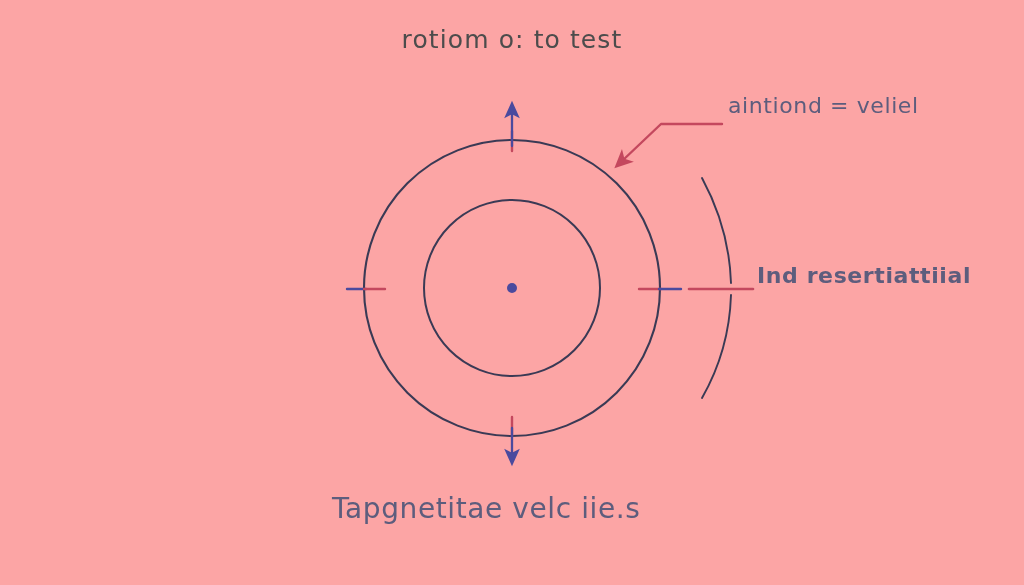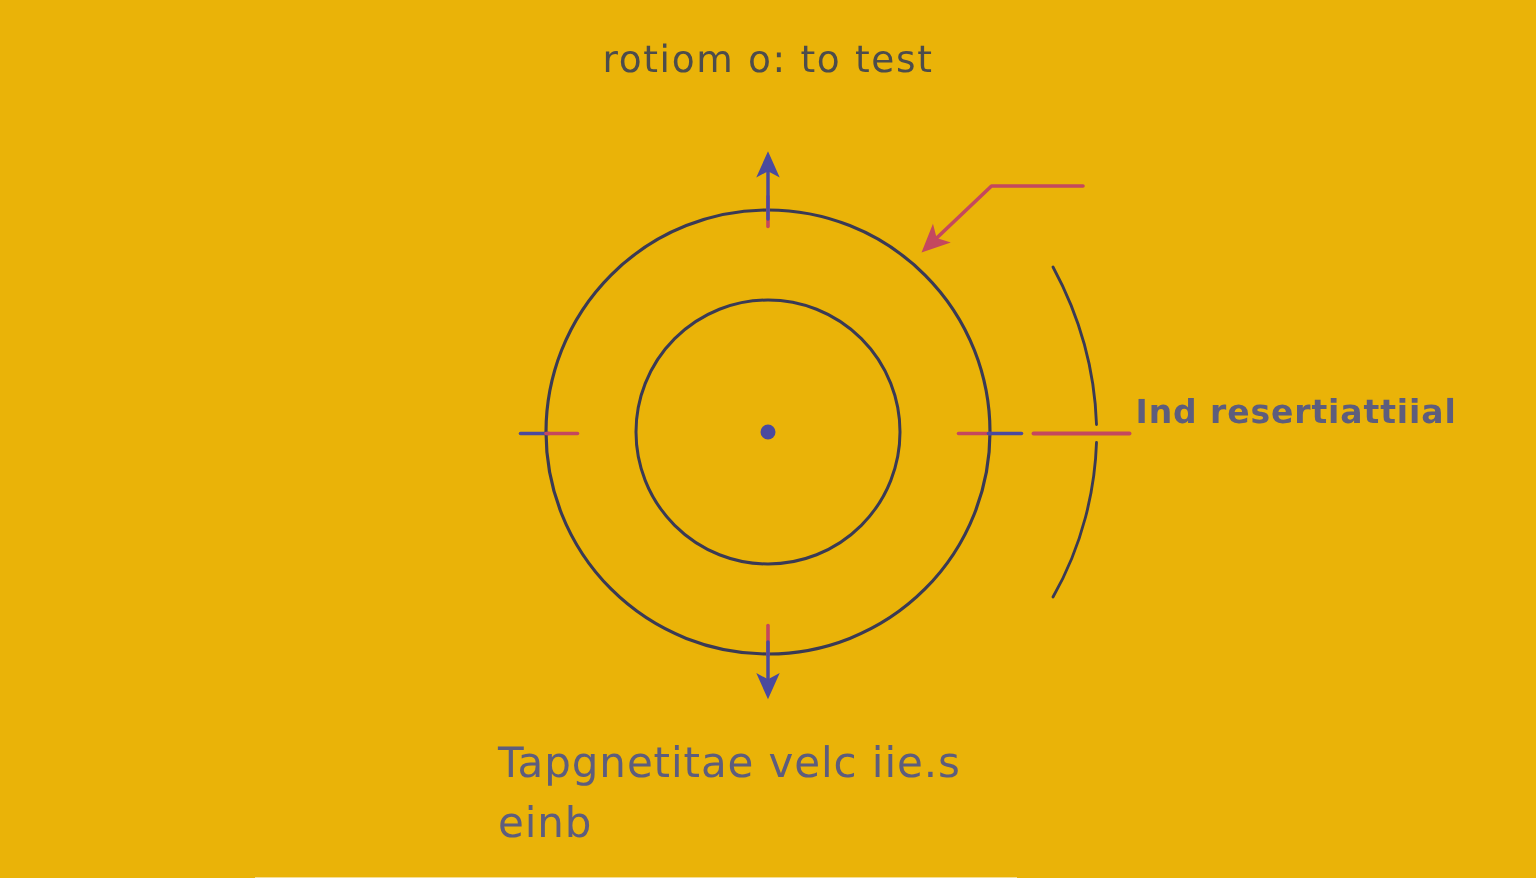--- a/index.html
+++ b/index.html
@@ -8,21 +8,21 @@
     padding: 0;
     background: #ffffff;
   }
   body {
     font-family: "DejaVu Sans", sans-serif;
   }
   #stage {
     position: relative;
     width: 1024px;
     height: 585px;
-    background: #eab308;
+    background: #fca5a5;
     overflow: hidden;
   }
   #diagram-svg {
     position: absolute;
     left: 0;
     top: 0;
     width: 1024px;
     height: 585px;
     display: block;
   }
@@ -119,22 +119,22 @@
 
     <path d="M 731,295 C 730,326 722,363 702,398" fill="none" stroke="#3a3a55" stroke-width="1.9" stroke-linecap="round"></path>
 
     <line x1="689" y1="289" x2="753" y2="289" stroke="#c4485e" stroke-width="2.6" stroke-linecap="round"></line>
 
     <path d="M 722,124 L 661,124 L 622,161" fill="none" stroke="#c4485e" stroke-width="2.4" stroke-linecap="round" stroke-linejoin="round" marker-end="url(#arrowhead-red)"></path>
   </svg>
 
   <div class="label" id="title-text">rotiom o:  to test</div>
 
+  <div class="label" id="label-radial">aintiond = veliel</div>
 
   <div class="label" id="label-inertial">Ind resertiattiial</div>
 
 
   <div class="label" id="caption-bottom">
     <span class="cap-line">Tapgnetitae velc iie.s</span>
-    <span class="cap-line">einb</span>
   </div>
 
 </div>
 
 </body></html>

